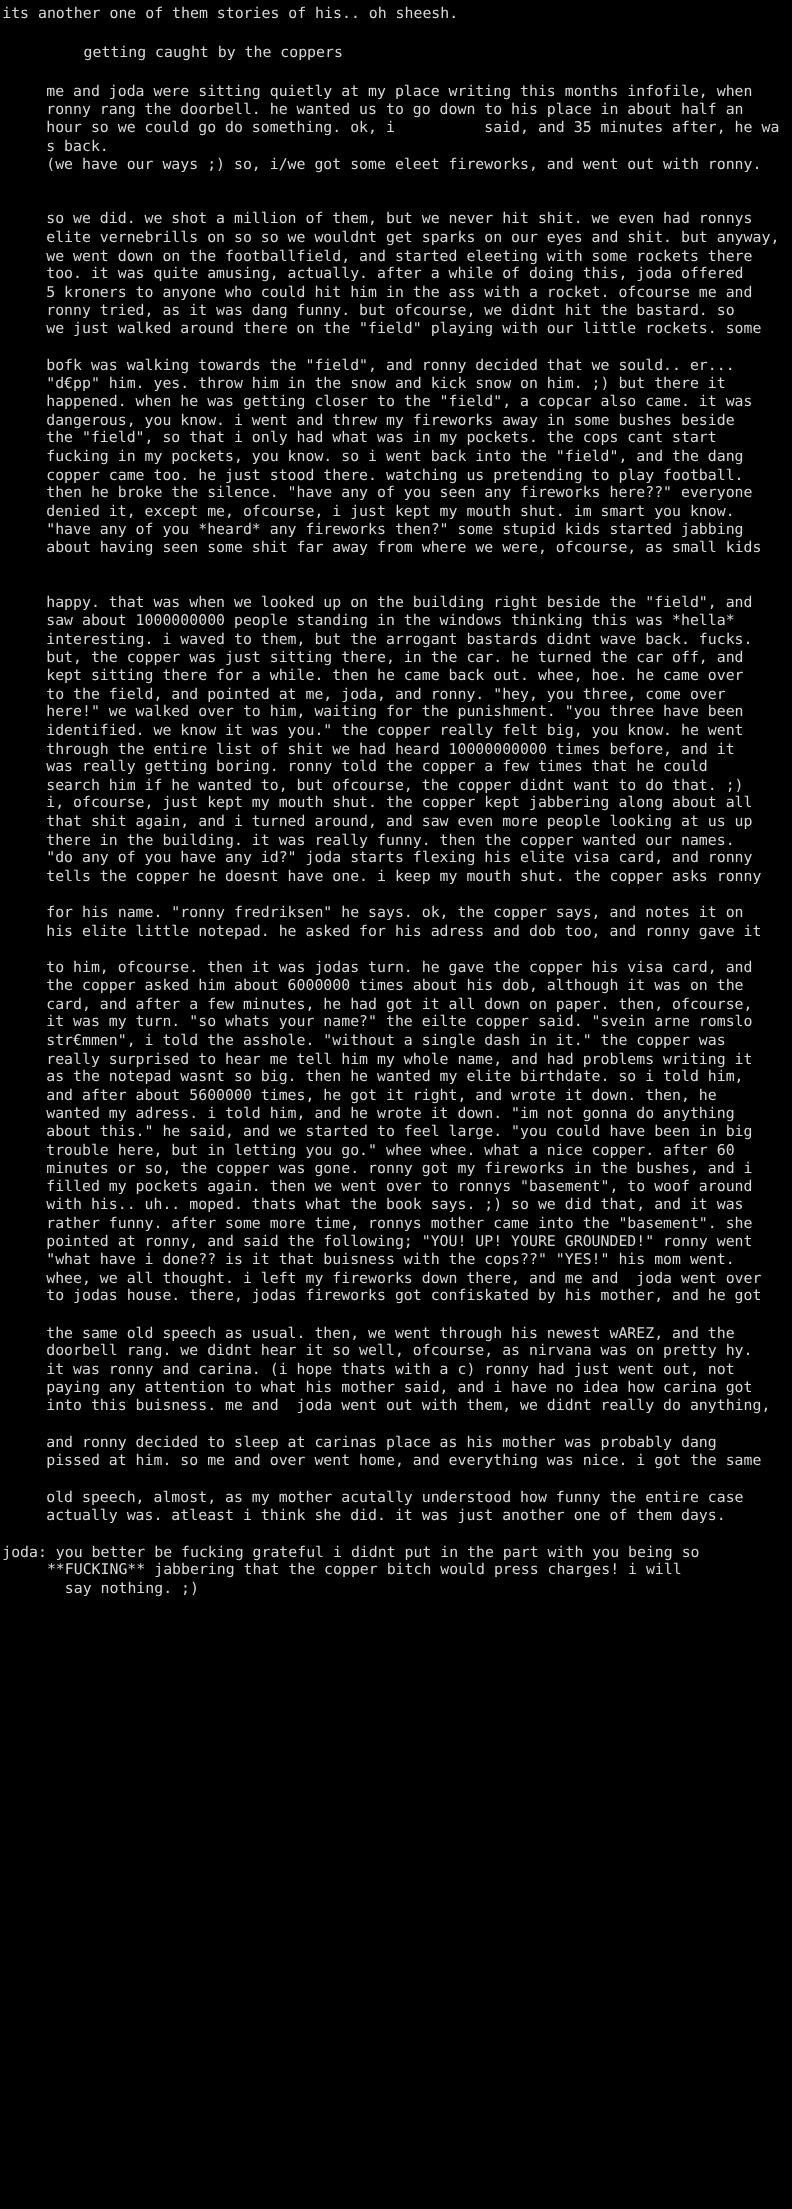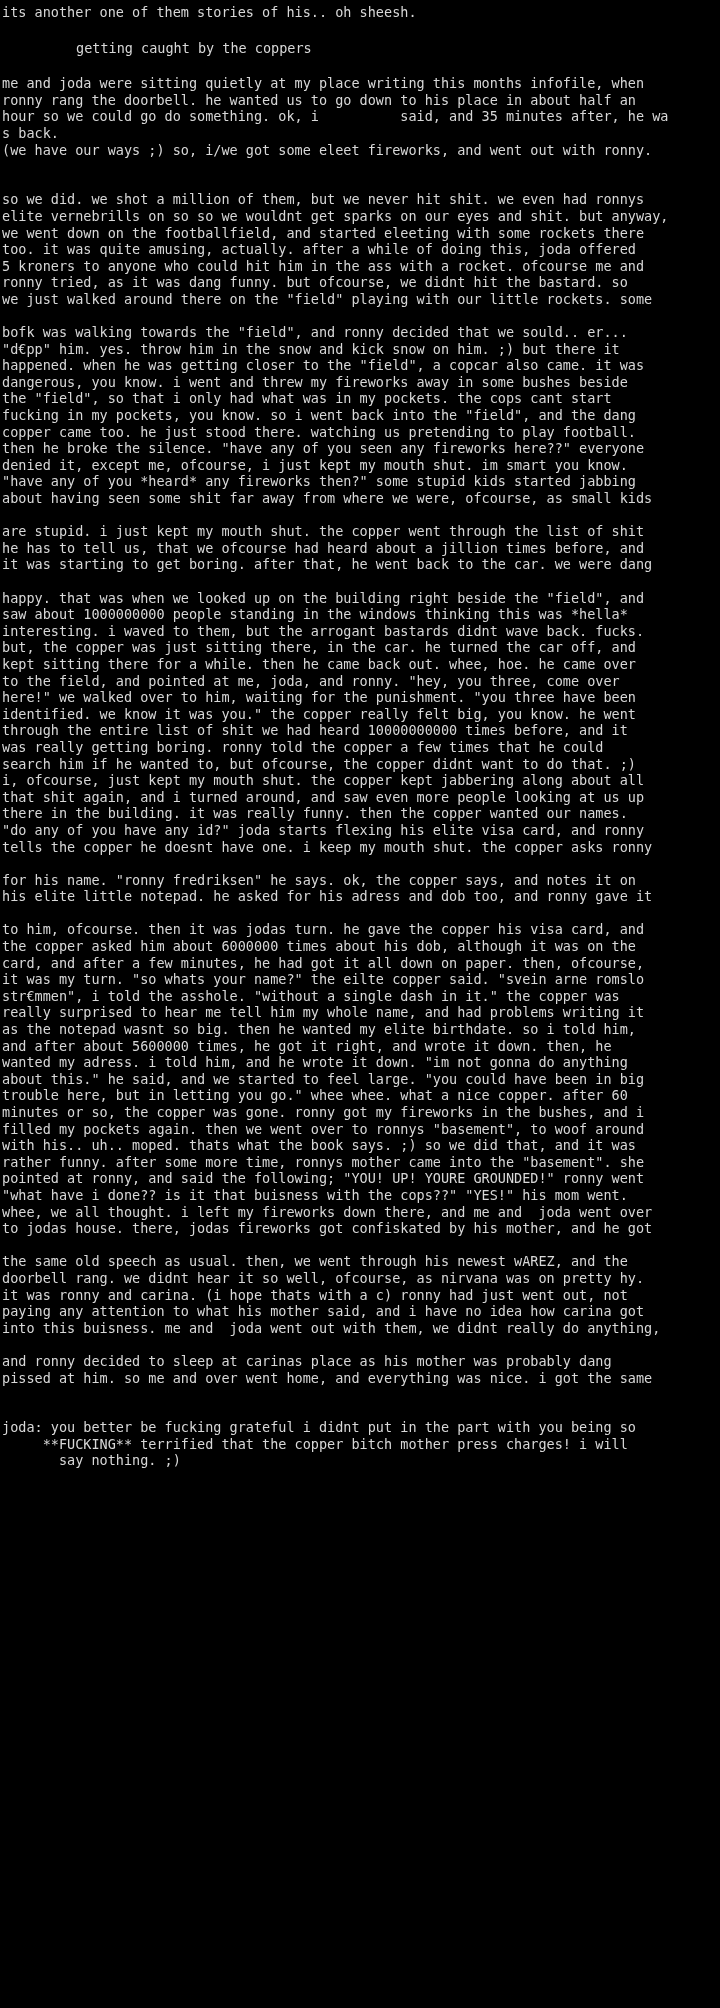--- a/index.html
+++ b/index.html
@@ -34,20 +34,21 @@
   .title {
     text-align: left;
     padding-left: 76px;
     padding-top: 19px;
     padding-bottom: 19px;
     white-space: pre;
   }
   .para {
     padding-top: 0px;
     padding-bottom: 0px;
+    margin-left: 40px;
   }
   .gap {
     height: 16.6px;
   }
   .signature {
     white-space: pre-wrap;
   }
 </style>
 </head>
 <body>
@@ -82,23 +83,20 @@
 dangerous, you know. i went and threw my fireworks away in some bushes beside
 the "field", so that i only had what was in my pockets. the cops cant start
 fucking in my pockets, you know. so i went back into the "field", and the dang
 copper came too. he just stood there. watching us pretending to play football.
 then he broke the silence. "have any of you seen any fireworks here??" everyone
 denied it, except me, ofcourse, i just kept my mouth shut. im smart you know.
 "have any of you *heard* any fireworks then?" some stupid kids started jabbing
 about having seen some shit far away from where we were, ofcourse, as small kids</div>
   <div class="gap"></div>
 
-  <div class="text-block para">are stupid. i just kept my mouth shut. the copper went through the list of shit
-he has to tell us, that we ofcourse had heard about a jillion times before, and
-it was starting to get boring. after that, he went back to the car. we were dang</div>
   <div class="gap"></div>
 
   <div class="text-block para">happy. that was when we looked up on the building right beside the "field", and
 saw about 1000000000 people standing in the windows thinking this was *hella*
 interesting. i waved to them, but the arrogant bastards didnt wave back. fucks.
 but, the copper was just sitting there, in the car. he turned the car off, and
 kept sitting there for a while. then he came back out. whee, hoe. he came over
 to the field, and pointed at me, joda, and ronny. "hey, you three, come over
 here!" we walked over to him, waiting for the punishment. "you three have been
 identified. we know it was you." the copper really felt big, you know. he went
@@ -141,19 +139,21 @@
 doorbell rang. we didnt hear it so well, ofcourse, as nirvana was on pretty hy.
 it was ronny and carina. (i hope thats with a c) ronny had just went out, not
 paying any attention to what his mother said, and i have no idea how carina got
 into this buisness. me and  joda went out with them, we didnt really do anything,</div>
   <div class="gap"></div>
 
   <div class="text-block para">and ronny decided to sleep at carinas place as his mother was probably dang
 pissed at him. so me and over went home, and everything was nice. i got the same</div>
   <div class="gap"></div>
 
+  <div class="text-block para">old speech, almost, as my mother acutally understood how funny the entire case
+actually was. atleast i think she did. it was just another one of them days.</div>
   <div class="gap"></div>
 
   <div class="text-block signature">joda: you better be fucking grateful i didnt put in the part with you being so
-     **FUCKING** terrified that the copper bitch mother press charges! i will
+     **FUCKING** jabbering that the copper bitch would press charges! i will
        say nothing. ;)</div>
 
 </div>
 
 </body></html>

